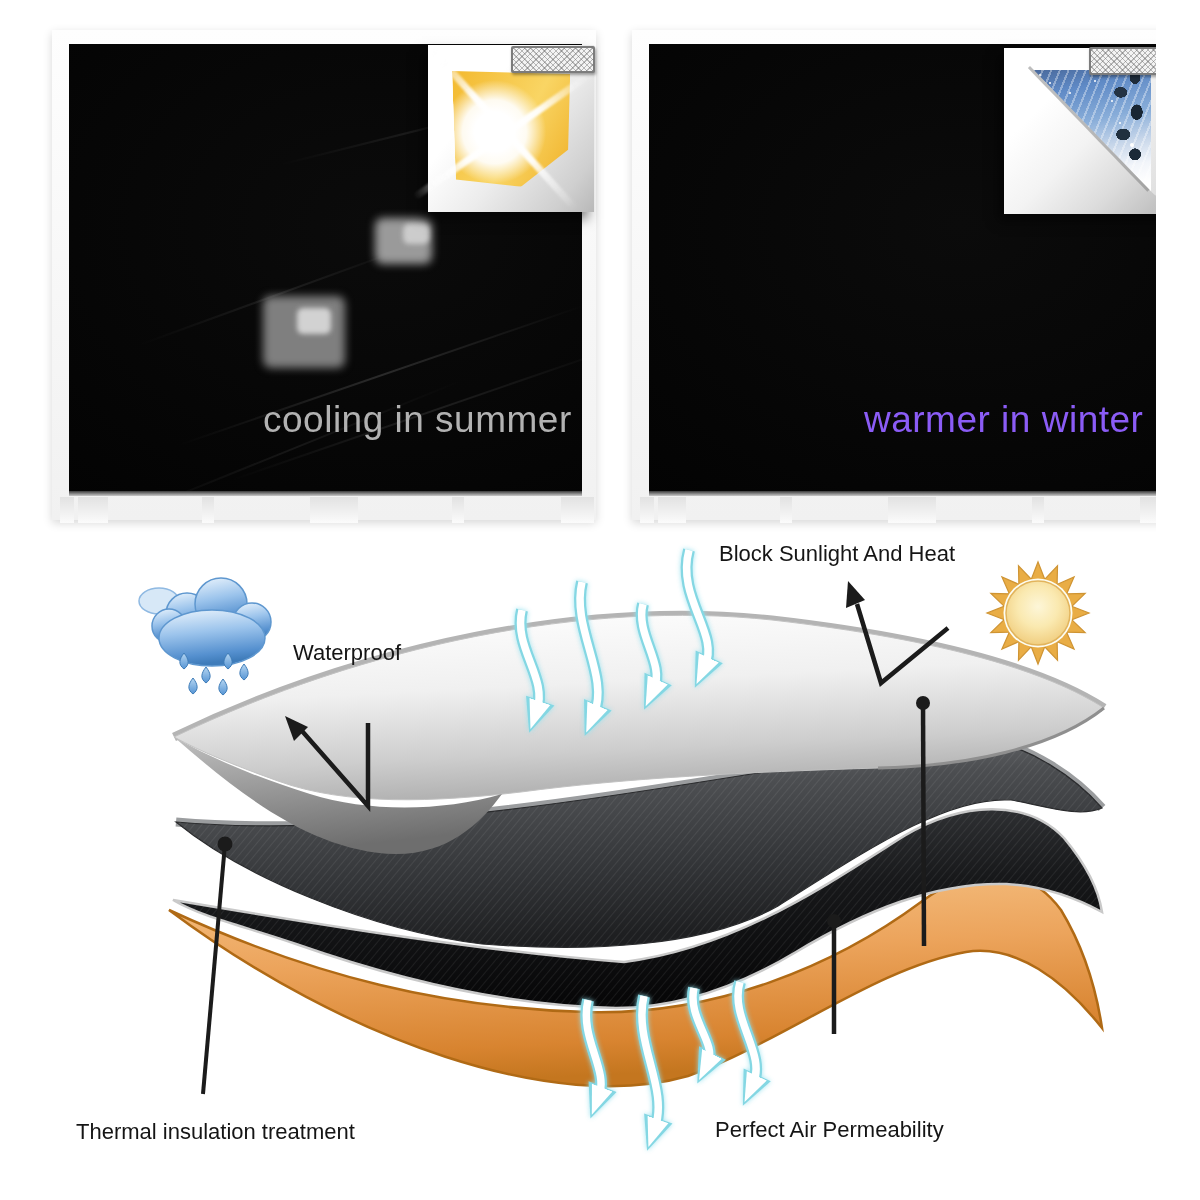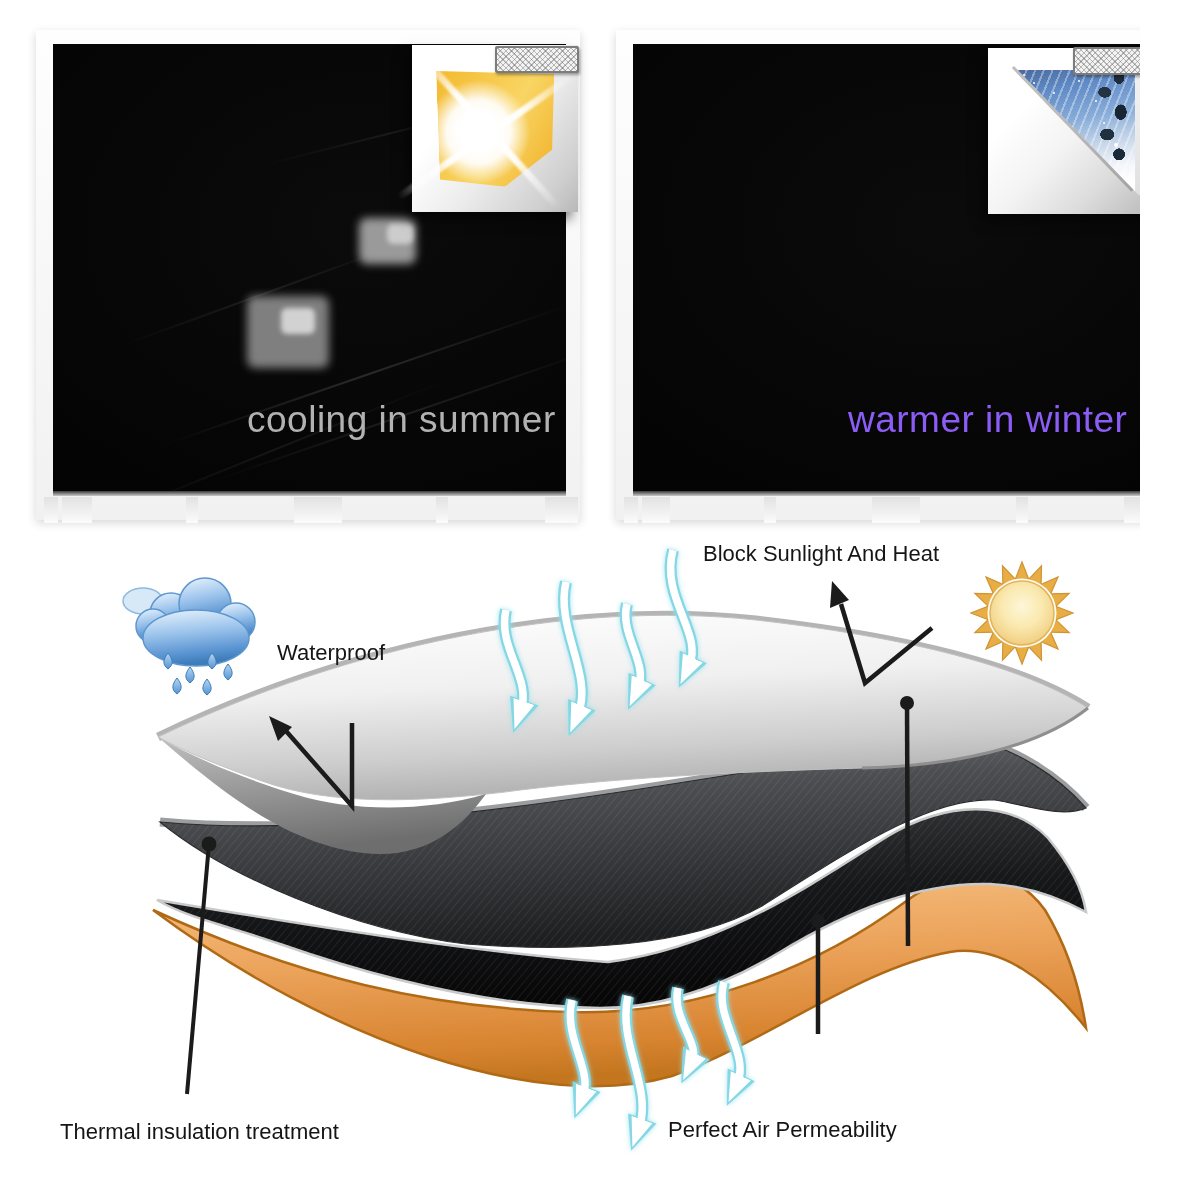--- a/index.html
+++ b/index.html
@@ -1,17 +1,17 @@
 <!DOCTYPE html>
 <html><head>
 <meta charset="utf-8">
 <style>
   html,body{margin:0;padding:0;background:#fff;}
   body{width:1200px;height:1200px;font-family:"Liberation Sans",sans-serif;}
-  .stage{position:relative;width:1140px;height:1200px;overflow:hidden;background:#fff;}
+  .stage{position:relative;width:1140px;height:1200px;overflow:hidden;background:#fff;margin-left:16px;}
 
   
   .window{position:absolute;top:30px;height:490px;background:linear-gradient(180deg,#fefefe,#f1f1f1);box-shadow:0 3px 9px rgba(0,0,0,.16);}
   #win-summer{left:36px;width:544px;}
   #win-winter{left:616px;width:550px;}
   .blind{position:absolute;left:17px;right:14px;top:14px;bottom:24px;background:radial-gradient(130% 110% at 60% 40%,#0b0b0b,#000);overflow:hidden;}
   .blind-rail{position:absolute;left:0;right:0;bottom:0;height:5px;background:linear-gradient(180deg,#3a3a3a,#c9c9c9);}
   .foot{position:absolute;top:497px;height:26px;background:linear-gradient(180deg,#e2e2e2,#fbfbfb);}
 
   
@@ -53,21 +53,21 @@
   .caption{position:absolute;font-size:37px;letter-spacing:.5px;color:#b2b2b2;}
   #cap-summer{left:247px;top:399px;}
   #cap-winter{left:848px;top:399px;color:#8b5cf6;}
 
   
   .dlabel{position:absolute;font-size:22px;color:#151515;white-space:nowrap;}
   #lbl-block{left:703px;top:541px;}
   #lbl-waterproof{left:277px;top:640px;text-align:right;}
   #lbl-solar{left:886px;top:946px;}
   #lbl-durable{left:795px;top:1031px;}
-  #lbl-air{left:668px;top:1117px;}
+  #lbl-air{left:699px;top:1117px;}
   #lbl-thermal{left:60px;top:1119px;}
 
   svg.diagram{position:absolute;left:0;top:0;pointer-events:none;}
   .glowArrows{filter:drop-shadow(0 0 2.5px rgba(150,225,238,.9));}
 </style>
 </head>
 <body>
 
 <div class="stage">
 

